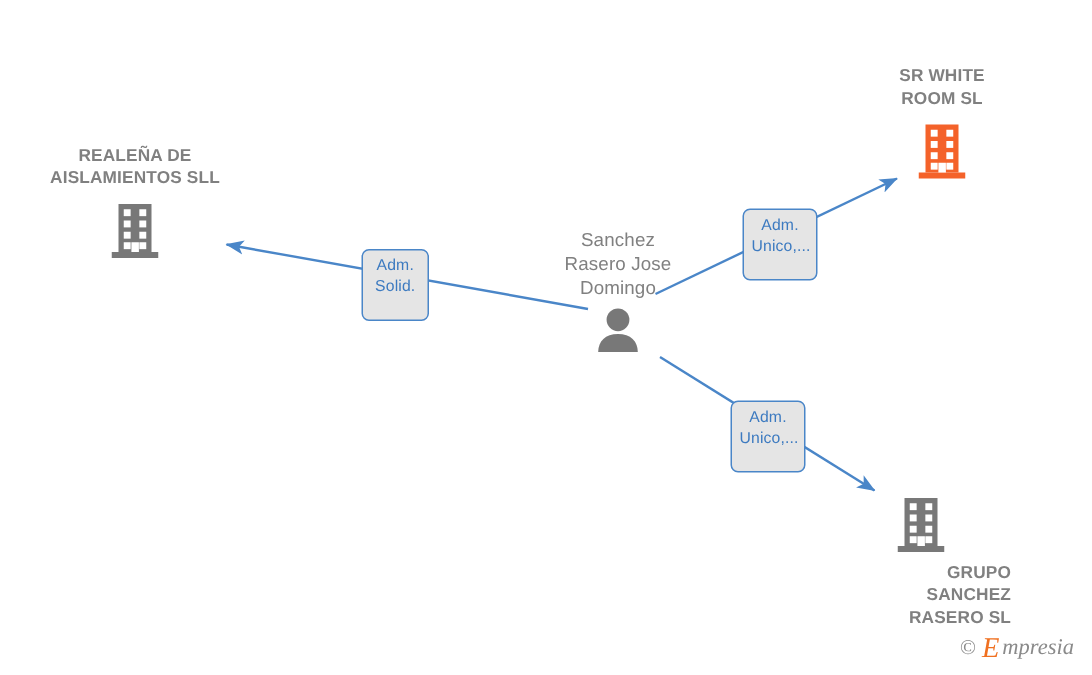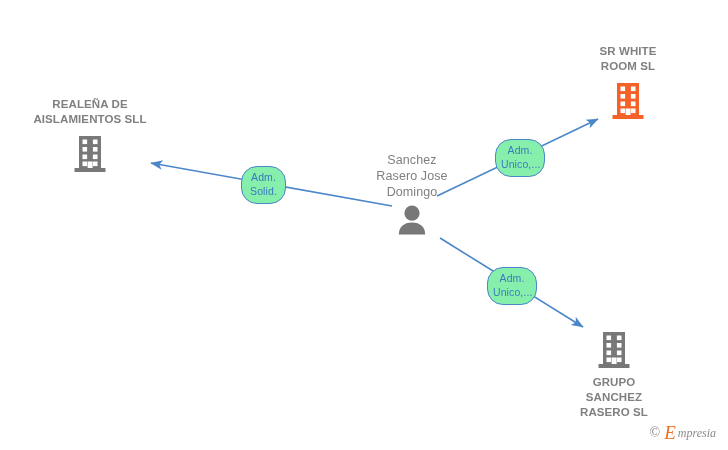--- a/index.html
+++ b/index.html
@@ -44,28 +44,28 @@
     color: #808080;
   }
   .icon-wrap {
     display: flex;
     justify-content: center;
     align-items: center;
   }
   .edge-label {
     position: absolute;
     box-sizing: border-box;
-    background: #86efac;
+    background: #e5e5e5;
     border: 1.4px solid #4a86c8;
-    border-radius: 16px;
+    border-radius: 5px;
     color: #3c7ac0;
     font-size: 10.5px;
     line-height: 14px;
     text-align: center;
-    padding: 3px 5px 5px 5px;
+    padding: 3px 5px 15px 5px;
     white-space: pre-line;
     letter-spacing: 0.1px;
   }
   #watermark {
     position: absolute;
     right: 12px;
     bottom: 8px;
     display: flex;
     align-items: center;
     gap: 4px;
@@ -77,21 +77,21 @@
     font-family: "Liberation Serif", serif;
   }
   .wm-e {
     font-size: 19px;
     color: #f07020;
     font-style: italic;
     font-family: "Liberation Serif", serif;
     line-height: 1;
   }
   .wm-rest {
-    font-size: 12px;
+    font-size: 15px;
     color: #8a8a8a;
     font-style: italic;
     font-family: "Liberation Serif", serif;
     line-height: 1;
     margin-left: -2px;
   }
 </style>
 </head>
 <body>
 
@@ -172,21 +172,21 @@
         <rect x="19.9" y="4.5" width="4.6" height="4.6" fill="#ffffff"></rect>
         <rect x="9.5" y="12" width="4.6" height="4.6" fill="#ffffff"></rect>
         <rect x="19.9" y="12" width="4.6" height="4.6" fill="#ffffff"></rect>
         <rect x="9.5" y="19.5" width="4.6" height="4.6" fill="#ffffff"></rect>
         <rect x="19.9" y="19.5" width="4.6" height="4.6" fill="#ffffff"></rect>
         <rect x="14.6" y="26.5" width="5" height="6.5" fill="#ffffff"></rect>
         <rect x="9.5" y="26.5" width="4.6" height="4.6" fill="#ffffff"></rect>
         <rect x="19.9" y="26.5" width="4.6" height="4.6" fill="#ffffff"></rect>
       </svg>
     </div>
-    <div class="node-label" style="margin-top:6px;">GRUPO
+    <div class="node-label" style="margin-top:6px;text-align:right;">GRUPO
 SANCHEZ
 RASERO  SL</div>
   </div>
 
   <div class="edge-label" style="left:495px; top:139px; width:50px;">Adm.
 Unico,...</div>
 
   <div class="edge-label" style="left:241px; top:166px; width:45px;">Adm.
 Solid.</div>
 

